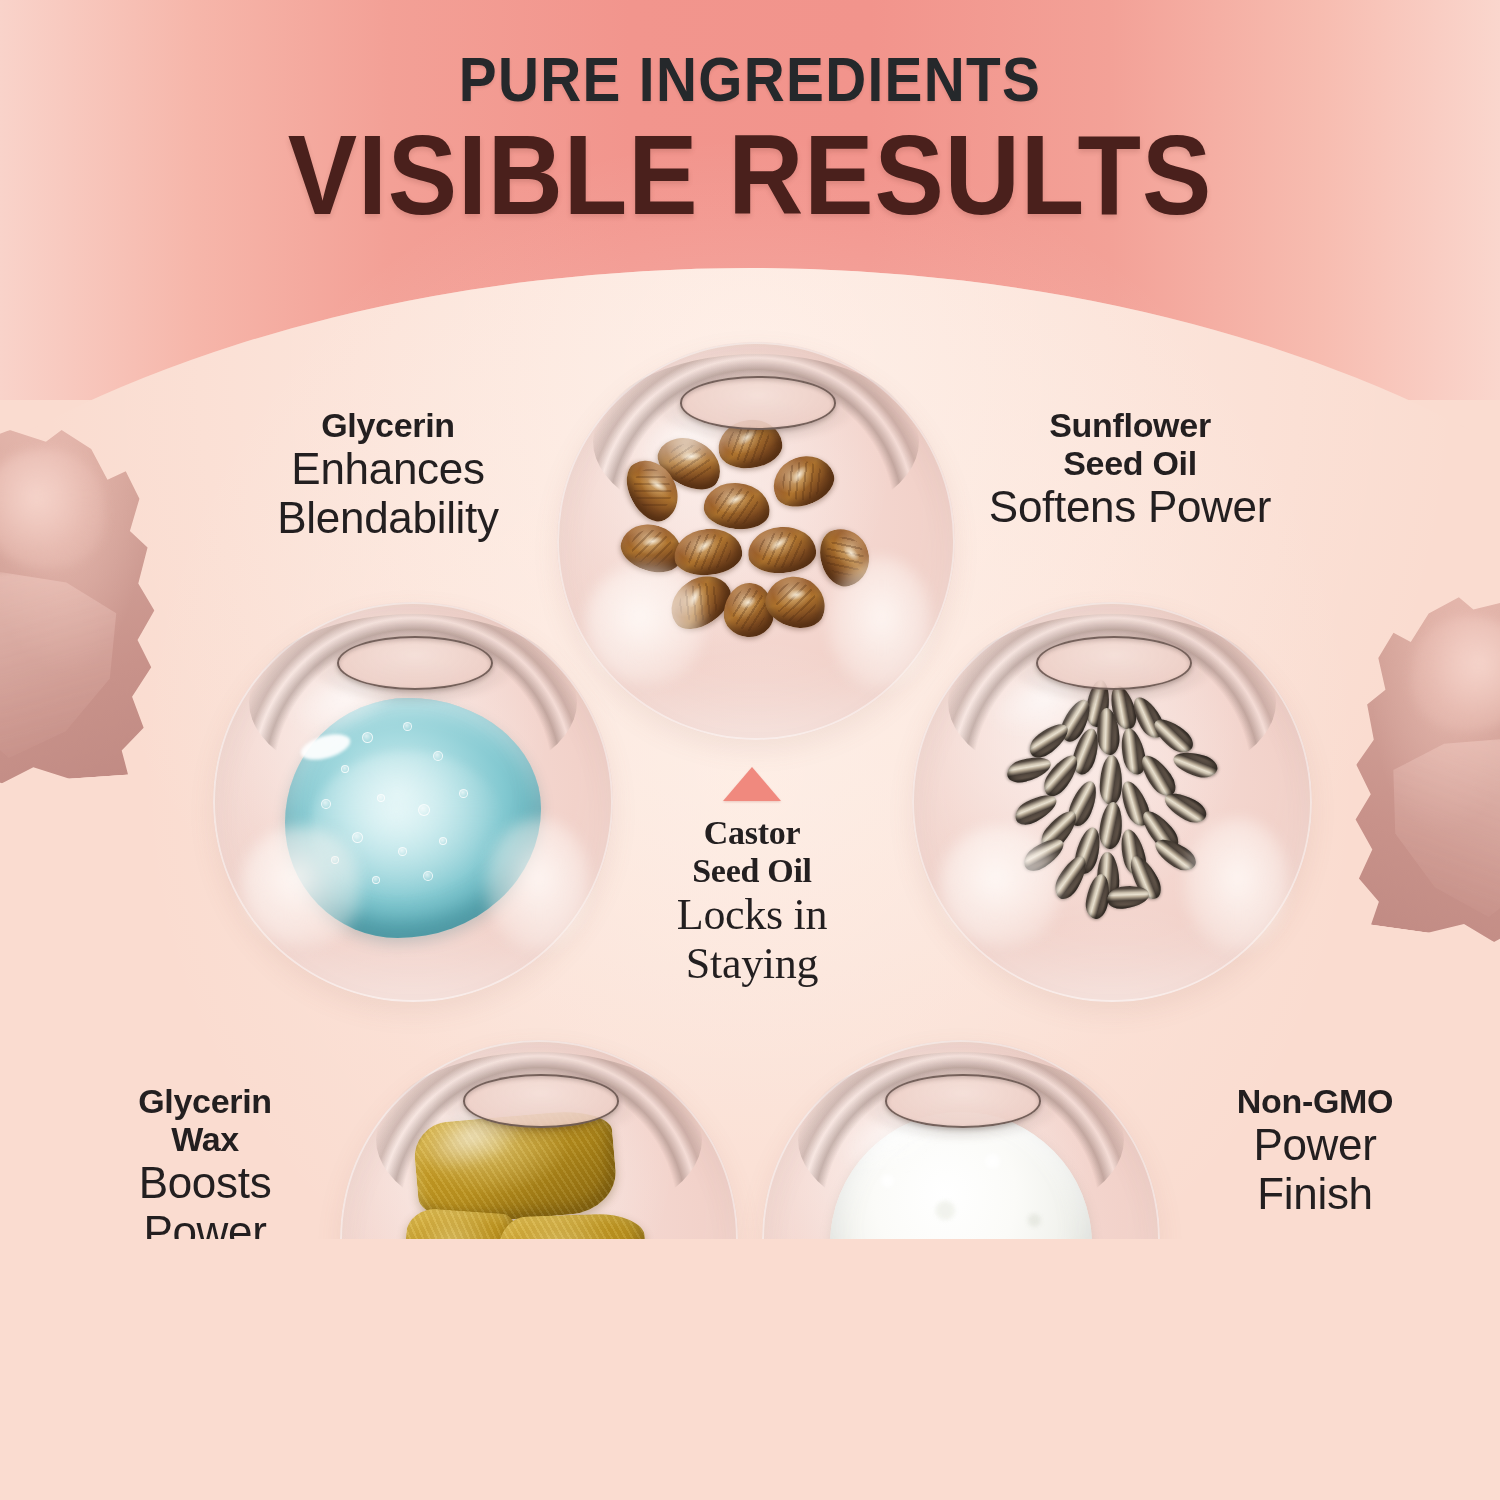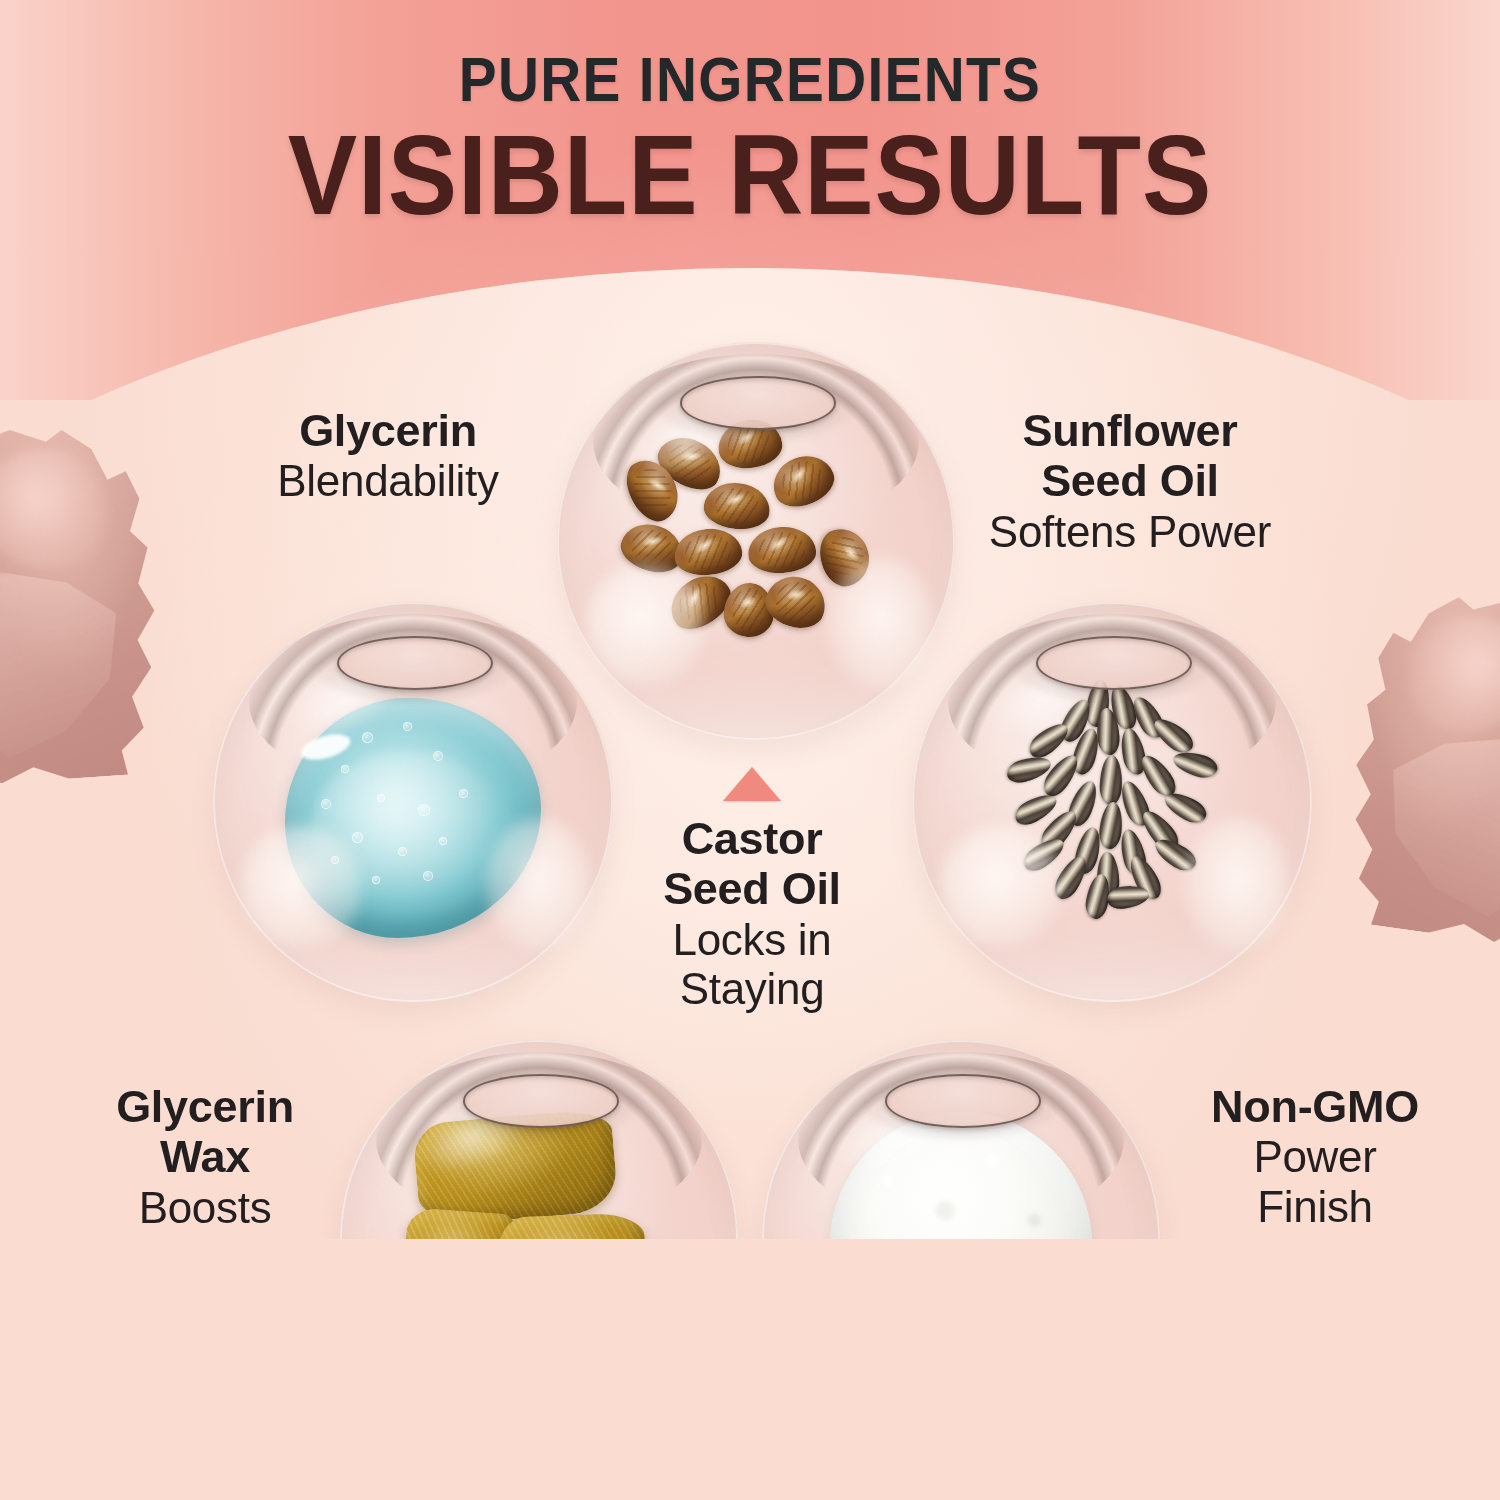--- a/index.html
+++ b/index.html
@@ -255,21 +255,21 @@
       radial-gradient(circle at 34% 58%, rgba(255,255,255,.9) 0 8px, rgba(255,255,255,0) 9px),
       radial-gradient(circle at 56% 70%, rgba(224,226,218,.9) 0 7px, rgba(224,226,218,0) 8px),
       radial-gradient(circle at 16% 66%, rgba(255,255,255,.8) 0 6px, rgba(255,255,255,0) 7px),
       radial-gradient(circle at 72% 76%, rgba(255,255,255,.8) 0 6px, rgba(255,255,255,0) 7px),
       radial-gradient(circle at 44% 40%, rgba(236,238,230,.8) 0 9px, rgba(236,238,230,0) 10px);
     filter:blur(2px);opacity:.9;
   }
 
   
   .label{position:absolute;text-align:center;color:#231f20;line-height:1.12;}
-  .label .name{font-weight:bold;font-size:45px;letter-spacing:-.3px;display:block;text-align:center;}
+  .label .name{font-weight:bold;font-size:34px;letter-spacing:-.3px;display:block;text-align:center;}
   .label .desc{font-weight:normal;font-size:44px;letter-spacing:-.3px;display:block;}
 
   
   .pointer{
     position:absolute;width:0;height:0;
     border-left:29px solid transparent;
     border-right:29px solid transparent;
     border-bottom:34px solid #f0897e;
     filter:drop-shadow(0 1px 1px rgba(190,110,100,.3));
   }
@@ -430,31 +430,32 @@
     <div class="hl-br"></div>
     <div class="hl-top"></div>
     <div class="mouth-shadow"></div>
     <div class="ripple"></div>
     <div class="mouth"></div>
     <div class="rim"></div>
   </div>
 
   <div class="label" style="left:178px;top:406px;width:420px;">
     <span class="name">Glycerin</span>
+    <span class="desc">Enhances</span>
     <span class="desc">Blendability</span>
   </div>
 
   <div class="label" style="left:920px;top:406px;width:420px;">
     <span class="name">Sunflower</span>
     <span class="name">Seed Oil</span>
     <span class="desc">Softens Power</span>
   </div>
 
   <div class="pointer" style="left:723px;top:767px;"></div>
-  <div class="label" style="left:592px;top:814px;width:320px;">
+  <div class="label" style="left:592px;top:814px;width:320px;font-family:Liberation Serif, serif;">
     <span class="name">Castor</span>
     <span class="name">Seed Oil</span>
     <span class="desc">Locks in</span>
     <span class="desc">Staying</span>
   </div>
 
   <div class="label" style="left:40px;top:1082px;width:330px;">
     <span class="name">Glycerin</span>
     <span class="name">Wax</span>
     <span class="desc">Boosts</span>

